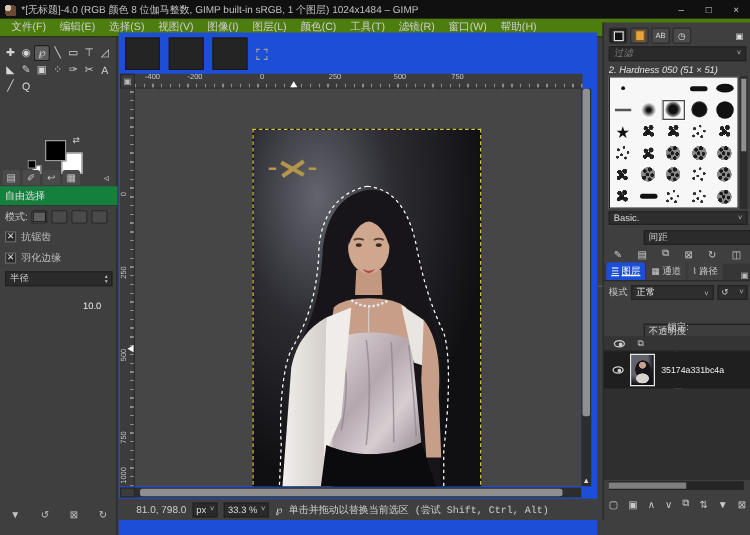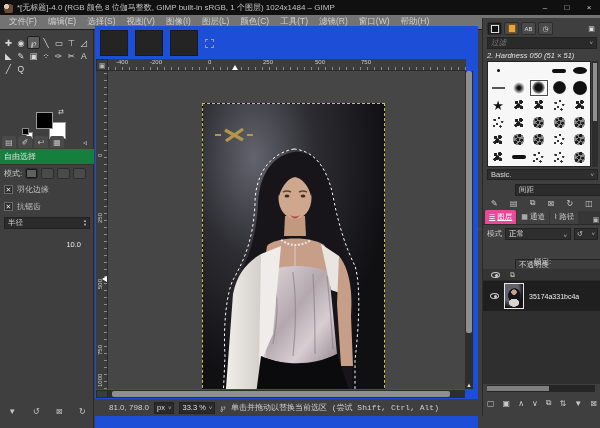--- a/index.html
+++ b/index.html
@@ -13,21 +13,21 @@
               display:flex; align-items:center; font-size:8px; }
   .gimp-icon { width:10px; height:10px; margin:0 4px 0 3px; background:
      radial-gradient(circle at 35% 35%, #d8c6b4 0 28%, transparent 29%),
      radial-gradient(circle at 60% 60%, #6b4a35 0 60%, transparent 61%);
      border-radius:2px; }
   .win-btns { margin-left:auto; display:flex; }
   .win-btn { width:22px; height:15px; display:flex; align-items:center; justify-content:center;
              color:#cfcfcf; font-size:8px; }
 
   
-  .menubar { left:0; top:15px; width:600px; height:15px; background:#737373; display:flex;
+  .menubar { left:0; top:15px; width:600px; height:15px; background:#4d7c0f; display:flex;
              align-items:center; padding-left:4px; gap:1px; border-bottom:1px solid #1c1c1c; }
   .menu-item { padding:2px 5px; font-size:8.5px; color:#cfcfcf; white-space:nowrap; }
 
   
   .left-dock { left:0; top:30px; width:94px; height:398px; background:#3f3f3f; border-right:1px solid #2a2a2a; }
   .tool-grid { position:absolute; left:2px; top:6px; width:90px; display:flex; flex-wrap:wrap; }
   .tool-btn { width:12.6px; height:13px; display:flex; align-items:center; justify-content:center;
               font-size:8.5px; color:#d6d6d6; border-radius:2px; }
   .tool-btn.active { background:#5e5e5e; box-shadow:inset 0 0 0 1px #1f1f1f; }
   .fgbg { position:absolute; left:22px; top:78px; width:50px; height:34px; }
@@ -157,21 +157,21 @@
   .tag-combo { position:absolute; left:4px; top:151px; width:111px; height:11px; background:#2e2e2e; border:1px solid #222;
                display:flex; align-items:center; padding:0 3px; font-size:7.5px; color:#ddd; }
   .tag-combo .chev { margin-left:auto; }
   .spacing { left:4px; top:164px; width:111px; }
   .brush-actions { position:absolute; left:2px; top:178px; width:114px; height:14px; display:flex;
                    justify-content:space-around; align-items:center; font-size:8px; color:#c9c9c9; }
   .ltabs { position:absolute; left:0; top:193px; width:118px; height:14px; background:#363636;
            display:flex; align-items:flex-end; padding-left:2px; gap:1px; border-bottom:1px solid #2a2a2a; }
   .ltab { display:flex; align-items:center; gap:2px; font-size:7.5px; color:#cfcfcf; padding:2px 4px;
           background:#404040; border-radius:2px 2px 0 0; }
-  .ltab.active { background:#ec4899; color:#fff;text-decoration:underline; }
+  .ltab.active { background:#1d4ed8; color:#fff;text-decoration:underline; }
   .ltab .ic { font-size:7px; }
   .ltabs .corner { margin-left:auto; margin-right:2px; font-size:7px; color:#bbb; }
   .mode-line { position:absolute; left:4px; top:210px; width:111px; display:flex; align-items:center; gap:3px; }
   .mode-line .lab { font-size:7.5px; }
   .mode-combo { flex:1; height:12px; background:#2e2e2e; border:1px solid #222; display:flex; align-items:flex-end;
                 padding:0 3px; font-size:7.5px; color:#e8e8e8; }
   .mode-combo .chev { margin-left:auto; }
   .reset-combo { width:24px; height:12px; background:#2e2e2e; border:1px solid #222; display:flex; align-items:center;
                  justify-content:space-between; padding:0 2px; font-size:7px; color:#ccc; }
   .opacity { left:4px; top:225px; width:111px; }
@@ -259,25 +259,25 @@
     <div class="topts-title">自由选择</div>
     <div class="mode-row">
       <span class="mode-lab">模式:</span>
       <span class="mode-btn sel"></span>
       <span class="mode-btn"></span>
       <span class="mode-btn"></span>
       <span class="mode-btn"></span>
     </div>
     <div class="chk-row">
       <span class="chk-box">✕</span>
-      <span class="chk-lab">羽化边缘</span>
+      <span class="chk-lab">抗锯齿</span>
     </div>
     <div class="chk-row">
       <span class="chk-box">✕</span>
-      <span class="chk-lab">抗锯齿</span>
+      <span class="chk-lab">羽化边缘</span>
     </div>
     <div class="slider">
       <span class="lab">半径</span>
       <span class="val">10.0</span>
       <span class="spin">
           <span>▲</span>
           <span>▼</span>
         </span>
     </div>
   </div>

